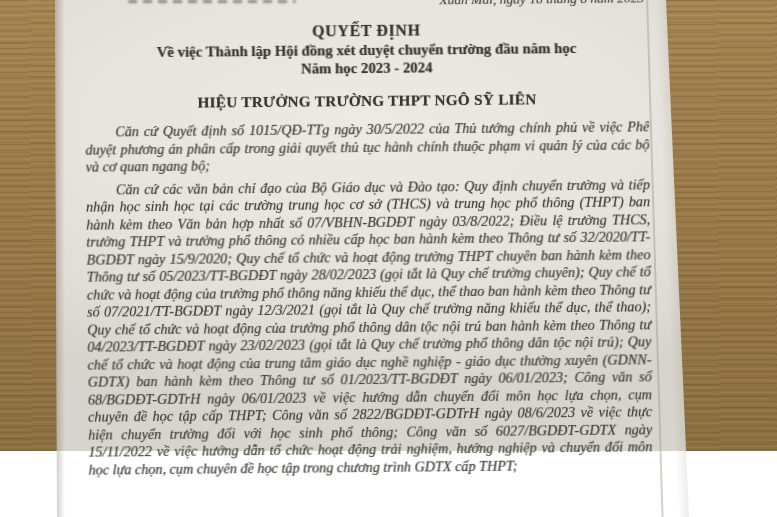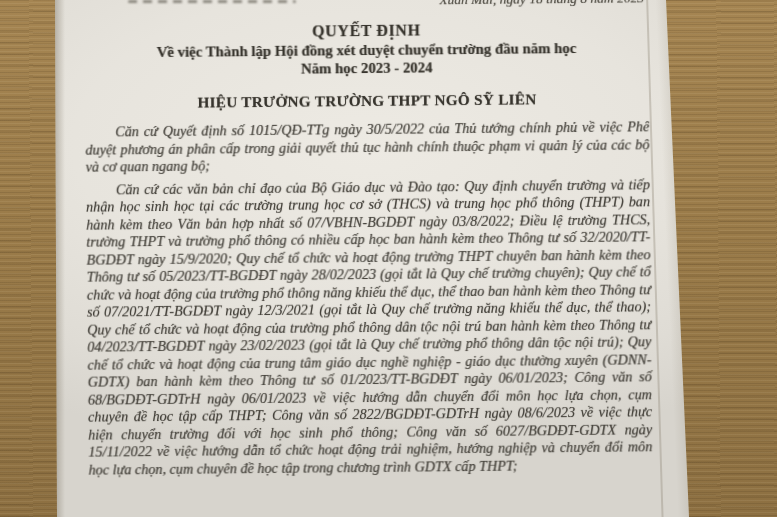--- a/index.html
+++ b/index.html
@@ -3,21 +3,21 @@
 <meta charset="utf-8">
 <style>
   html, body { margin:0; padding:0; }
   body {
     width:777px; height:517px; overflow:hidden;
     font-family:"Liberation Serif","DejaVu Serif",serif;
   }
 
   
   .photo {
-    position:relative; width:777px; height:517px;
+    position:relative; width:777px; height:451px;
     background-color:#9a7b49;
     background-image:
       repeating-linear-gradient(179deg,
         rgba(56,40,18,0.14) 0 1px, rgba(0,0,0,0) 1px 3px,
         rgba(255,240,205,0.08) 3px 4px, rgba(0,0,0,0) 4px 6px),
       repeating-linear-gradient(1deg,
         rgba(70,50,22,0.10) 0 2px, rgba(0,0,0,0) 2px 11px),
       linear-gradient(180deg,#a58552 0%,#9a7b49 45%,#8d7042 100%);
   }
 

